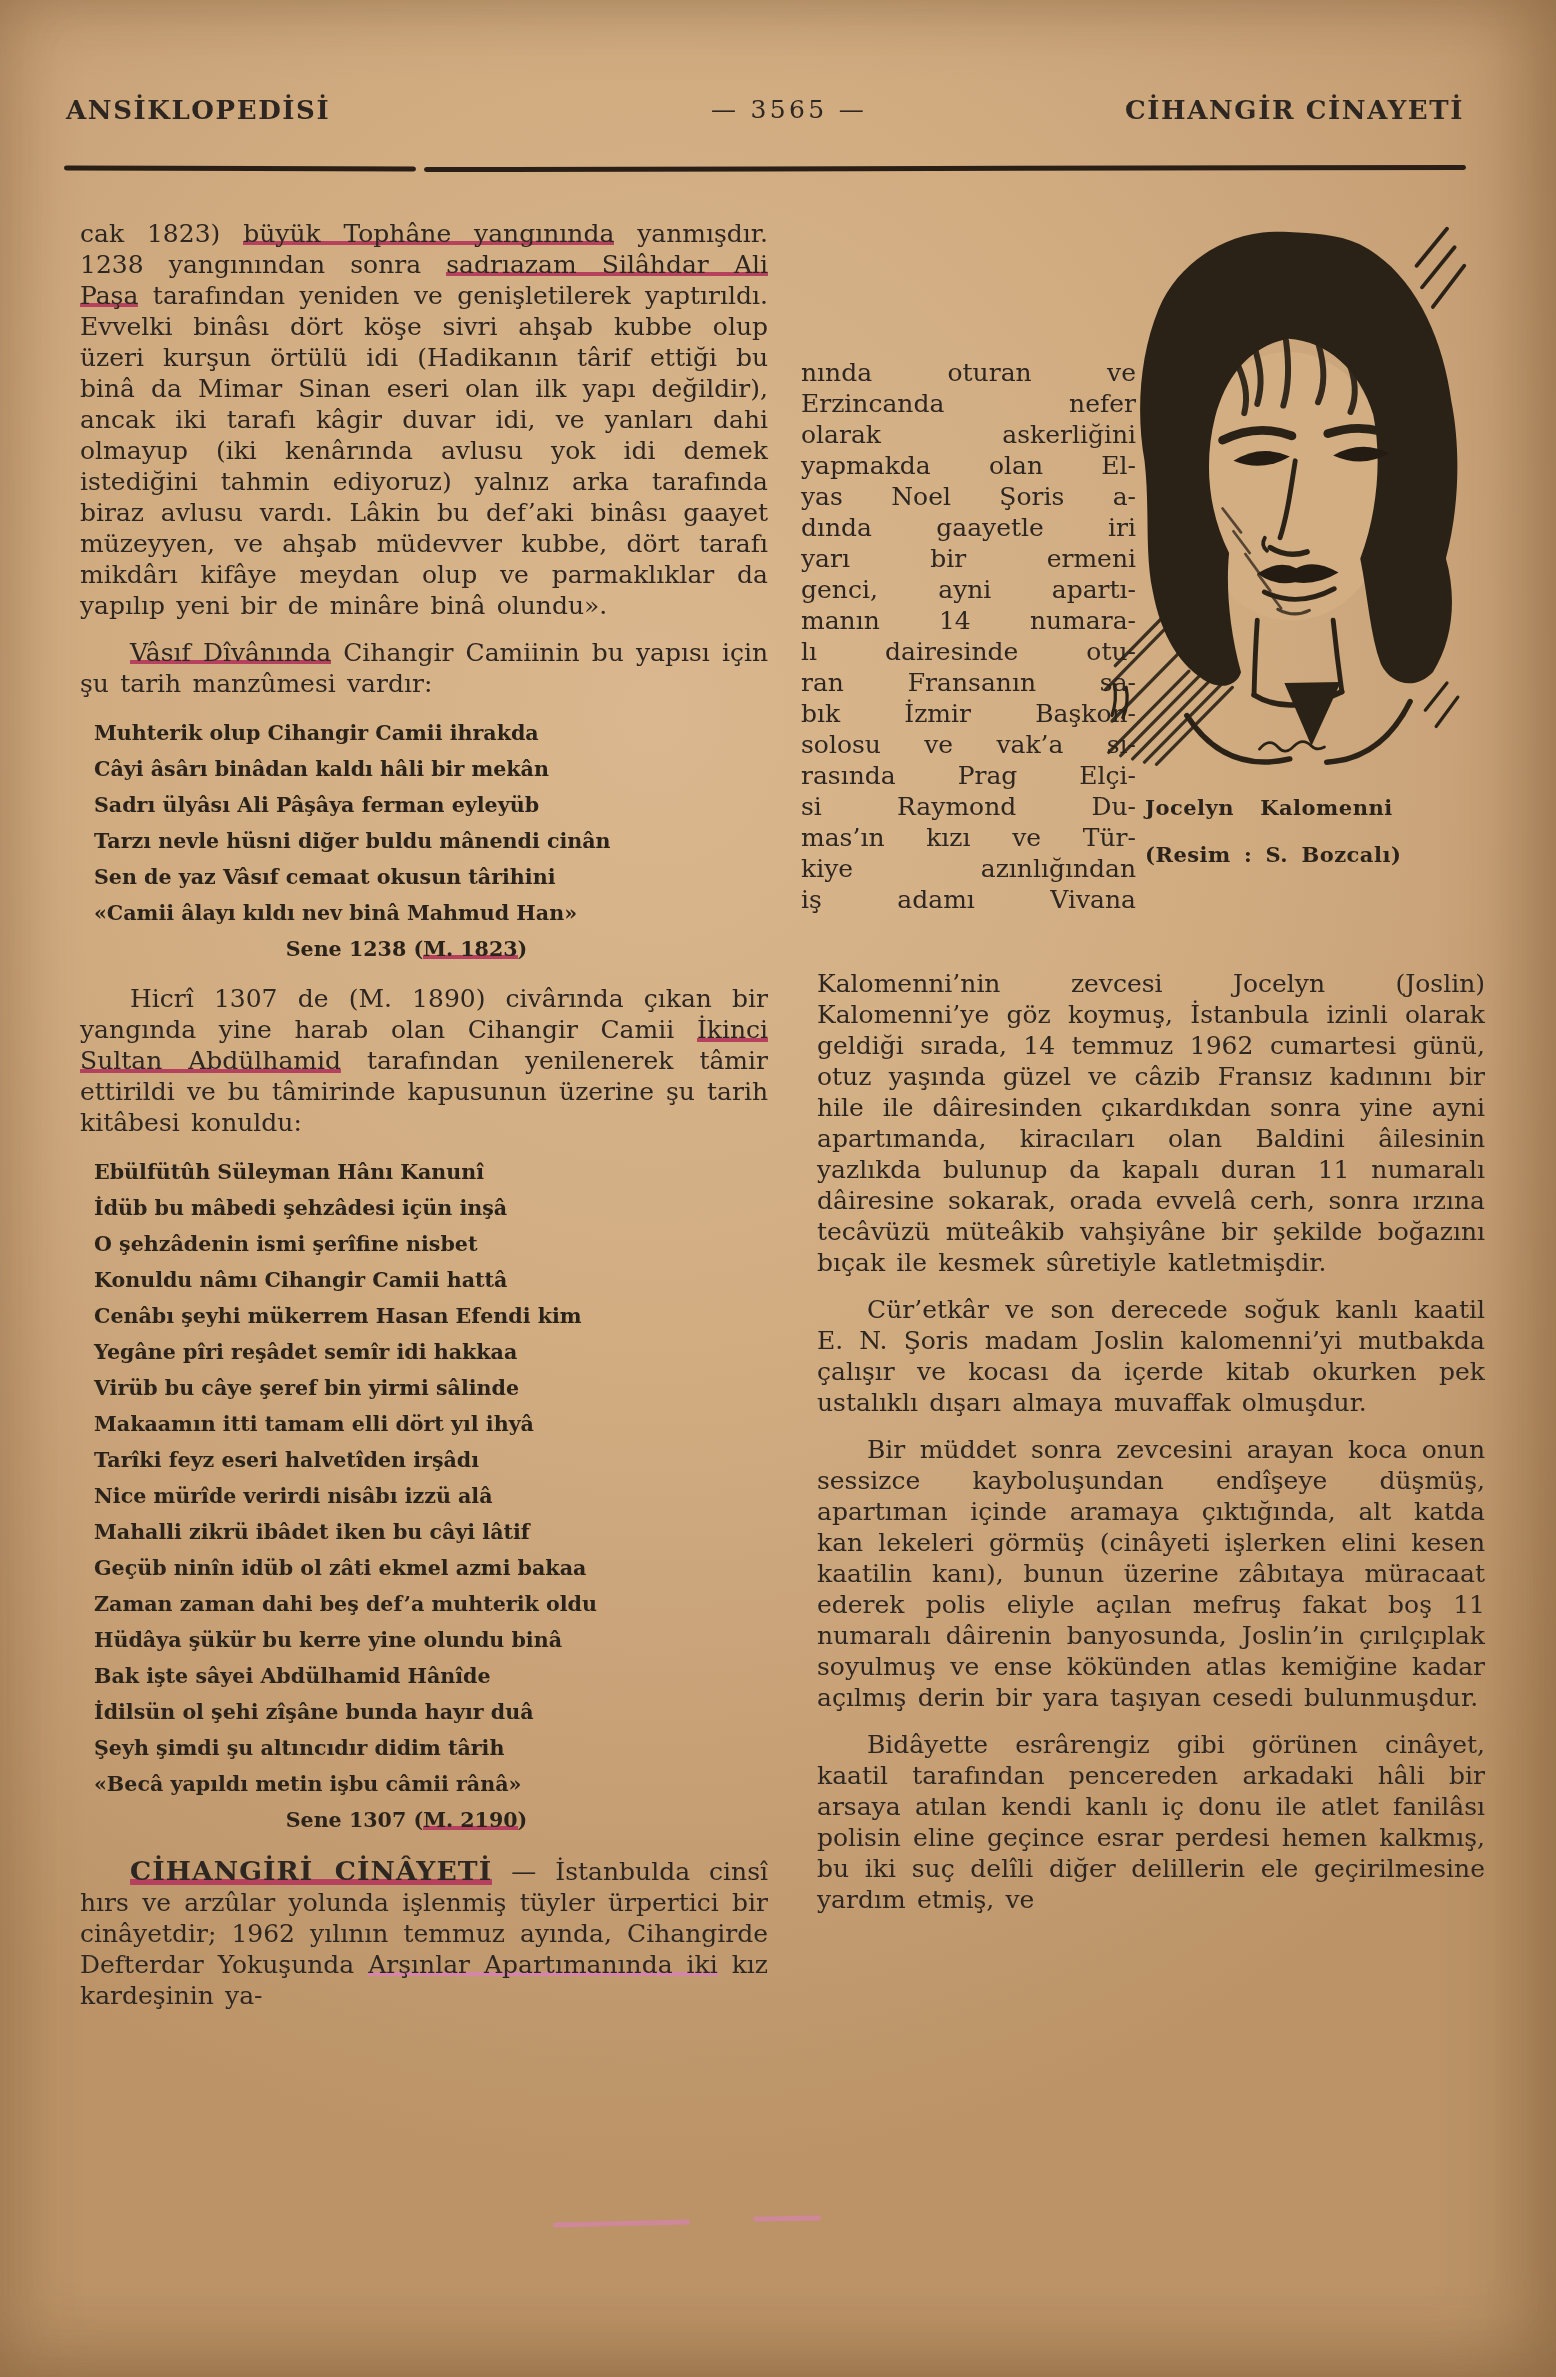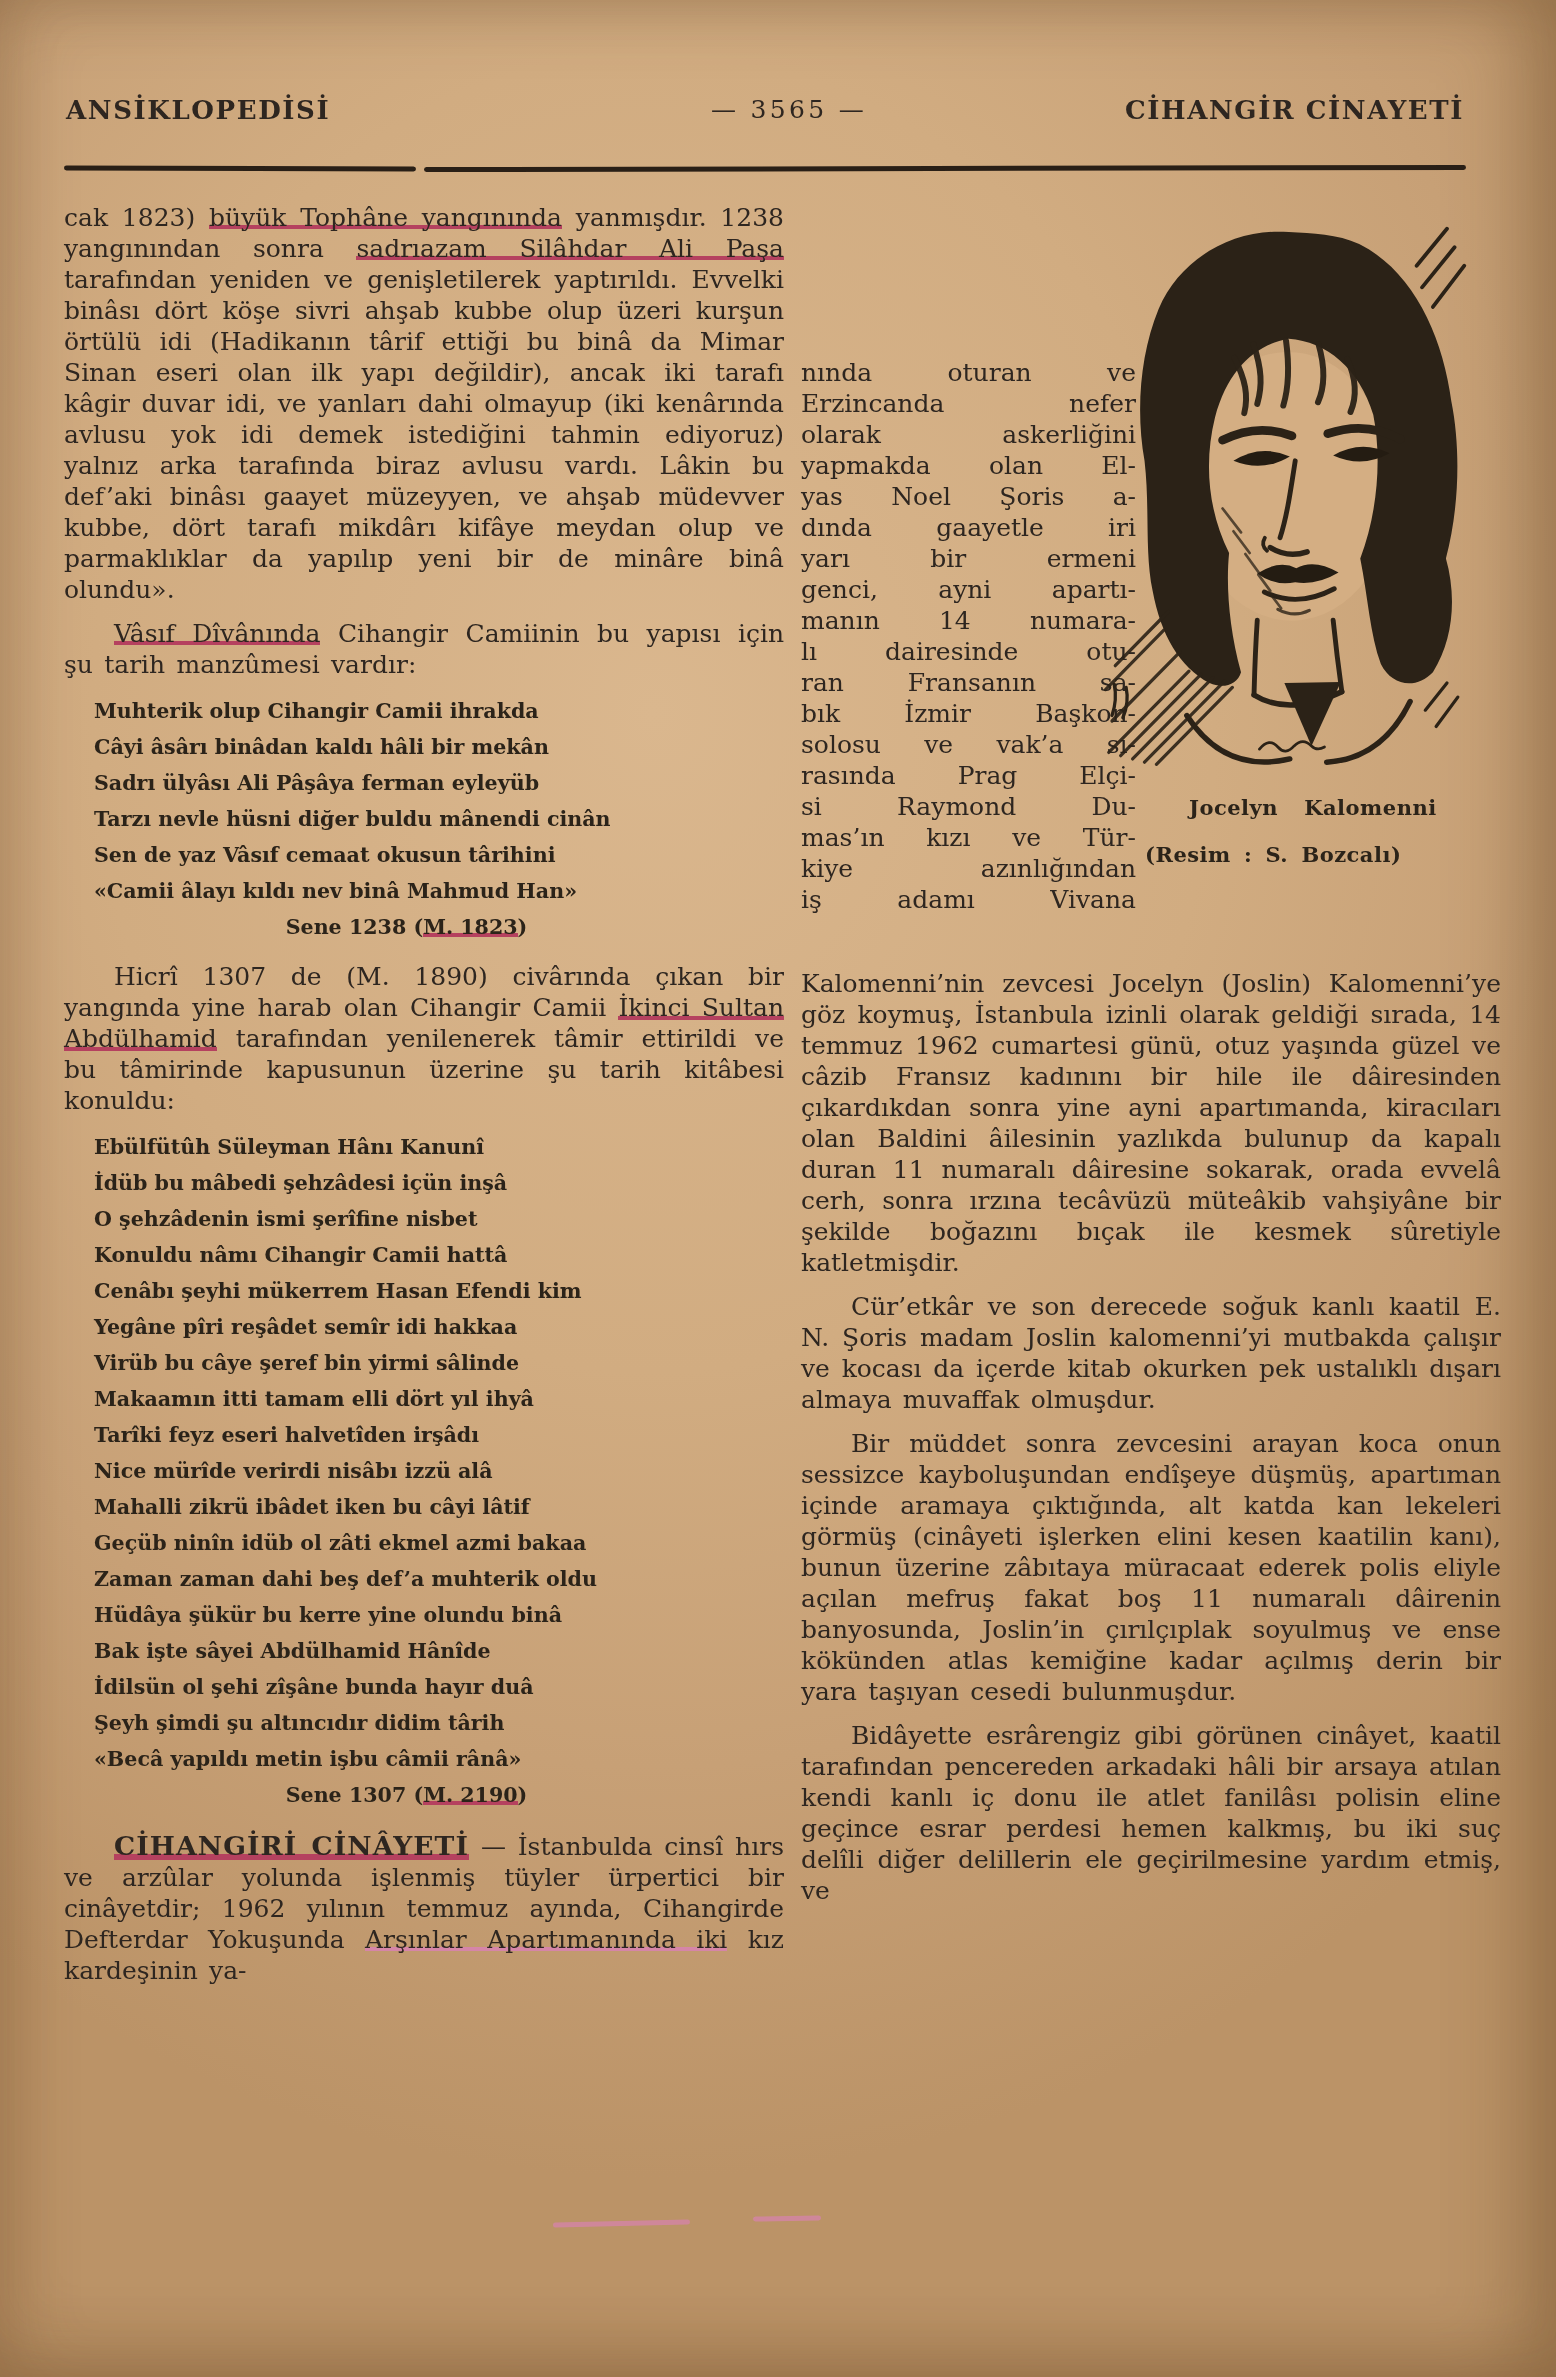--- a/index.html
+++ b/index.html
@@ -14,41 +14,41 @@
   .hdr-center{left:585px;width:282px;text-align:right;font-size:25px;letter-spacing:3.3px;}
   .hdr-right{right:93px;font-weight:bold;letter-spacing:1.6px;}
   .rule{position:absolute;top:166px;height:5.4px;background:#291f16;border-radius:2.7px;}
   .rule-a{left:64px;width:352px;transform:rotate(.2deg);}
   .rule-b{left:424px;width:1042px;transform:rotate(-.12deg);}
 
   .col{position:absolute;top:202px;}
   .col-left{left:64px;width:720px;}
   .col-right{left:801px;width:700px;}
 
-  .body{margin:0;font-size:25px;line-height:31px;text-align:justify;word-spacing:3.3px;}
+  .body{margin:16px;font-size:25px;line-height:31px;text-align:justify;word-spacing:3.3px;}
   .sp{margin-top:13px;}
   .ind{text-indent:50px;}
   .mt{margin-top:53px;}
 
   .poem{margin:13px 0 16.3px 30px;font-weight:bold;font-size:20.6px;line-height:36px;color:#2b2319;}
   .poem-line{white-space:nowrap;}
   .poem-end{text-align:center;margin-right:65px;}
 
   .art-title{font-size:26.6px;font-weight:bold;letter-spacing:1.1px;}
 
   .rl{background:linear-gradient(#b5415f,#b5415f) 0 90%/100% 4.3px no-repeat;}
   .rl-b{background:linear-gradient(#b5415f,#b5415f) 0 96%/100% 6px no-repeat;}
   .pl{background:linear-gradient(#d585a8,#d585a8) 0 92%/100% 4.3px no-repeat;}
 
   .narrow{width:335px;margin-top:155px;}
   .nline{font-size:25px;line-height:31px;text-align:justify;text-align-last:justify;word-spacing:2.2px;}
 
   .portrait{position:absolute;left:1099px;top:207px;width:374px;height:564px;margin:0;}
   .caption{position:absolute;left:1145px;top:784px;font-weight:bold;font-size:21px;line-height:47px;color:#2b2319;}
-  .cap-name{word-spacing:18.4px;letter-spacing:0.5px;margin-left:44px;}
+  .cap-name{word-spacing:18.4px;letter-spacing:0.5px;}
   .cap-credit{word-spacing:5.4px;letter-spacing:0.5px;}
 
   .pinkmark{position:absolute;height:4.9px;background:#d585a8;border-radius:2.7px;opacity:.8;}
   .pm1{left:553px;top:2221px;width:137px;transform:rotate(-1.4deg);}
   .pm2{left:753px;top:2216px;width:68px;transform:rotate(-1deg);}
 </style>
 </head>
 <body>
 
 <div class="page">

